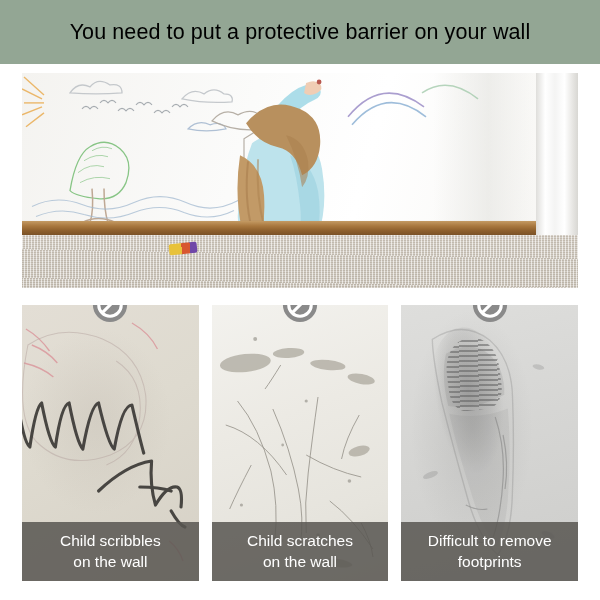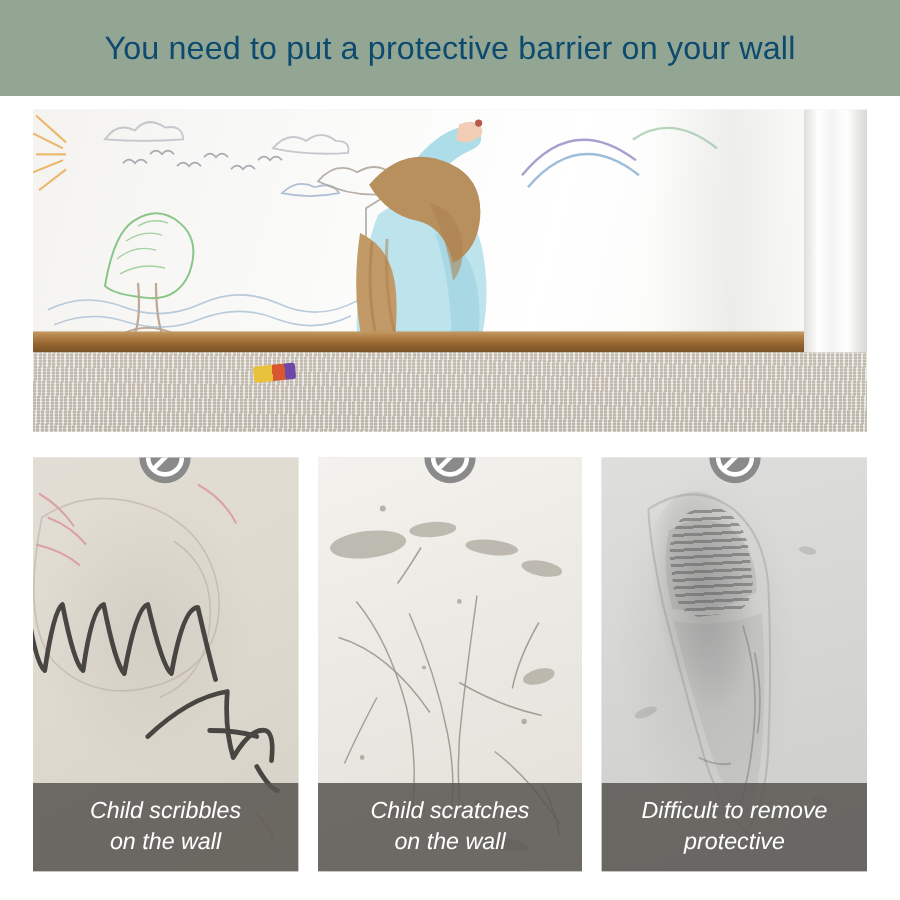--- a/index.html
+++ b/index.html
@@ -12,21 +12,21 @@
   }
   .page { position:relative; width:600px; height:600px; background:#fff; }
 
   
   .header {
     position:absolute; left:0; top:0; width:600px; height:64px;
     background:#93a694;
     display:flex; align-items:center; justify-content:center;
   }
   .header-title {
-    color:#0c4a6e; font-size:21.5px; font-weight:400;
+    color:#000000; font-size:21.5px; font-weight:400;
     letter-spacing:0.1px; white-space:nowrap;
   }
 
   
   .hero {
     position:absolute; left:22px; top:73px; width:556px; height:215px;
     overflow:hidden; background:#f2f0ec;
   }
   .hero-wall {
     position:absolute; left:0; top:0; width:100%; height:70%;
@@ -112,21 +112,21 @@
 
   
   .caption {
     position:absolute; left:0; bottom:0; width:100%; height:59px;
     background:rgba(88,86,82,.86);
     display:flex; align-items:center; justify-content:center;
     text-align:center; z-index:3;
   }
   .caption-text {
     color:#ffffff; font-size:15.5px; line-height:1.33; font-weight:400;
-    padding:0 6px; white-space:pre-line;font-style:italic;
+    padding:0 6px; white-space:pre-line;
   }
 </style>
 </head>
 <body>
 
 <div class="page">
 
   <div class="header">
     <div class="header-title">You need to put a protective barrier on your wall</div>
   </div>
@@ -331,18 +331,18 @@
           </g>
         </svg>
       </div>
       <svg class="no-badge" viewBox="0 0 40 40">
         <circle cx="20" cy="20" r="19" fill="#8a8a8a"></circle>
         <circle cx="20" cy="20" r="12.5" fill="none" stroke="#ffffff" stroke-width="3.4"></circle>
         <line x1="11.5" y1="28.5" x2="28.5" y2="11.5" stroke="#ffffff" stroke-width="3.4"></line>
       </svg>
       <div class="caption">
         <div class="caption-text">Difficult to remove
-protective</div>
+footprints</div>
       </div>
     </div>
 
   </div>
 </div>
 
 </body></html>

